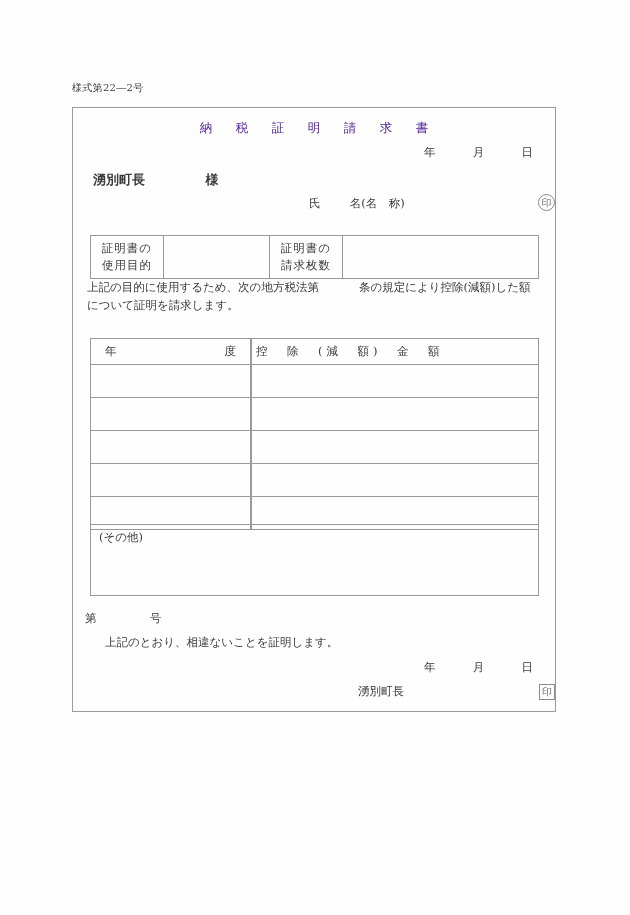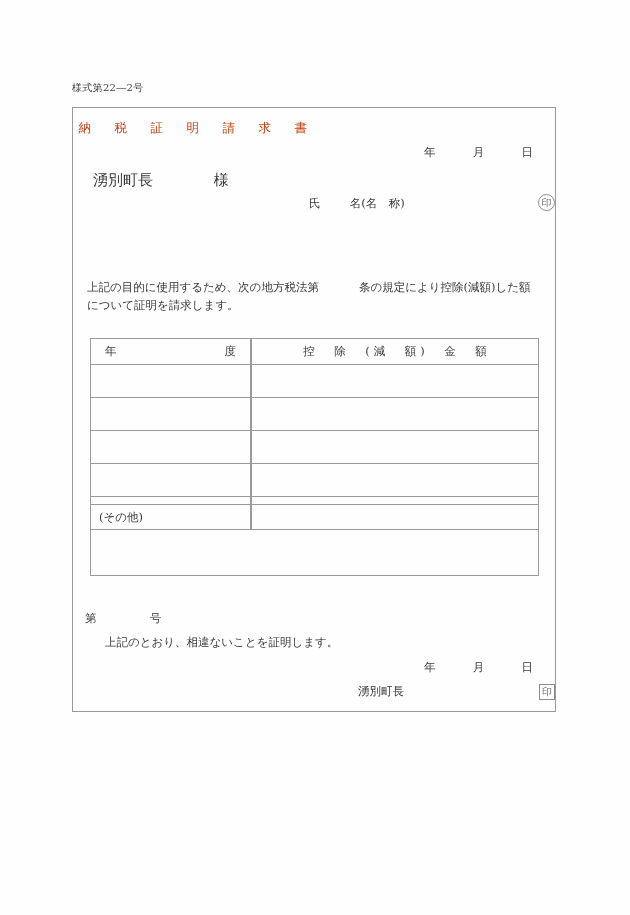--- a/index.html
+++ b/index.html
@@ -44,45 +44,47 @@
     box-sizing: border-box;
     background: #fefefe;
   }
 
   
   .doc-title {
     position: absolute;
     left: 0;
     right: 0;
     top: 12px;
+    text-align: center;
     font-size: 12.5px;
     letter-spacing: 5.5px;
     text-indent: 5.5px;
-    color: #c2410c;
+    color: #4c1d95;
   }
 
   
   .date-row-top {
     position: absolute;
     right: 22px;
     top: 37px;
     font-size: 11.5px;
     color: #3a3a3a;
   }
   .date-row-top .seg { display: inline-block; }
   .date-row-top .gap-y { display: inline-block; width: 30px; }
   .date-row-top .gap-m { display: inline-block; width: 30px; }
 
   
   .addressee {
     position: absolute;
     left: 20px;
     top: 63px;
-    font-size: 15px;
-    white-space: nowrap;
+    font-size: 13px;
+    white-space: nowrap;
+    font-weight: bold;
   }
   .addressee .sama { display: inline-block; margin-left: 56px; }
 
   
   .applicant {
     position: absolute;
     left: 236px;
     top: 85px;
     width: 228px;
     font-size: 11.5px;
@@ -171,34 +173,34 @@
   .amount-table .col-year { width: 131px; }
   .amount-table th.col-year {
     text-align: left;
     padding: 0 14px;
   }
   .amount-table th.col-year .inner {
     display: flex;
     justify-content: space-between;
   }
   .amount-table th.col-amount {
-    text-align: center;
+    text-align: left;
     letter-spacing: 4px;
     text-indent: 4px;
     margin-top: 32px;
   }
   .amount-table td { height: 32px; }
   .amount-table .divider-cell { border-left: 2px solid #9a9a9a; }
   .amount-table th.col-amount { border-left: 2px solid #9a9a9a; }
 
   
   .other-box {
     position: absolute;
     left: 17px;
-    top: 396px;
+    top: 416px;
     width: 449px;
     height: 72px;
     border: 1px solid #9a9a9a;
     box-sizing: border-box;
     font-size: 11.5px;
   }
   .other-box .other-label {
     padding: 5px 0 0 8px;
   }
 
@@ -279,20 +281,36 @@
 
     <div class="applicant">
       <div class="line name-label">
         <span>氏</span>
         <span class="sp"></span>
         <span>名(名　称)</span>
         <span class="seal-round">印</span>
       </div>
     </div>
 
+    <table class="purpose-table">
+      <tbody>
+          <tr>
+        <td class="lbl">
+          <span class="l1">証明書の</span>
+          <span class="l2">使用目的</span>
+        </td>
+        <td class="val"></td>
+        <td class="lbl">
+          <span class="l1">証明書の</span>
+          <span class="l2">請求枚数</span>
+        </td>
+        <td class="val val-wide"></td>
+      </tr>
+    </tbody>
+      </table>
 
     <div class="body-para">
       <span>上記の目的に使用するため、次の地方税法第</span><span class="blank"></span><span>条の規定により控除(減額)した額について証明を請求します。</span>
     </div>
 
     <table class="amount-table">
       <tbody>
           <tr>
         <th class="col-year">
           <span class="inner">

